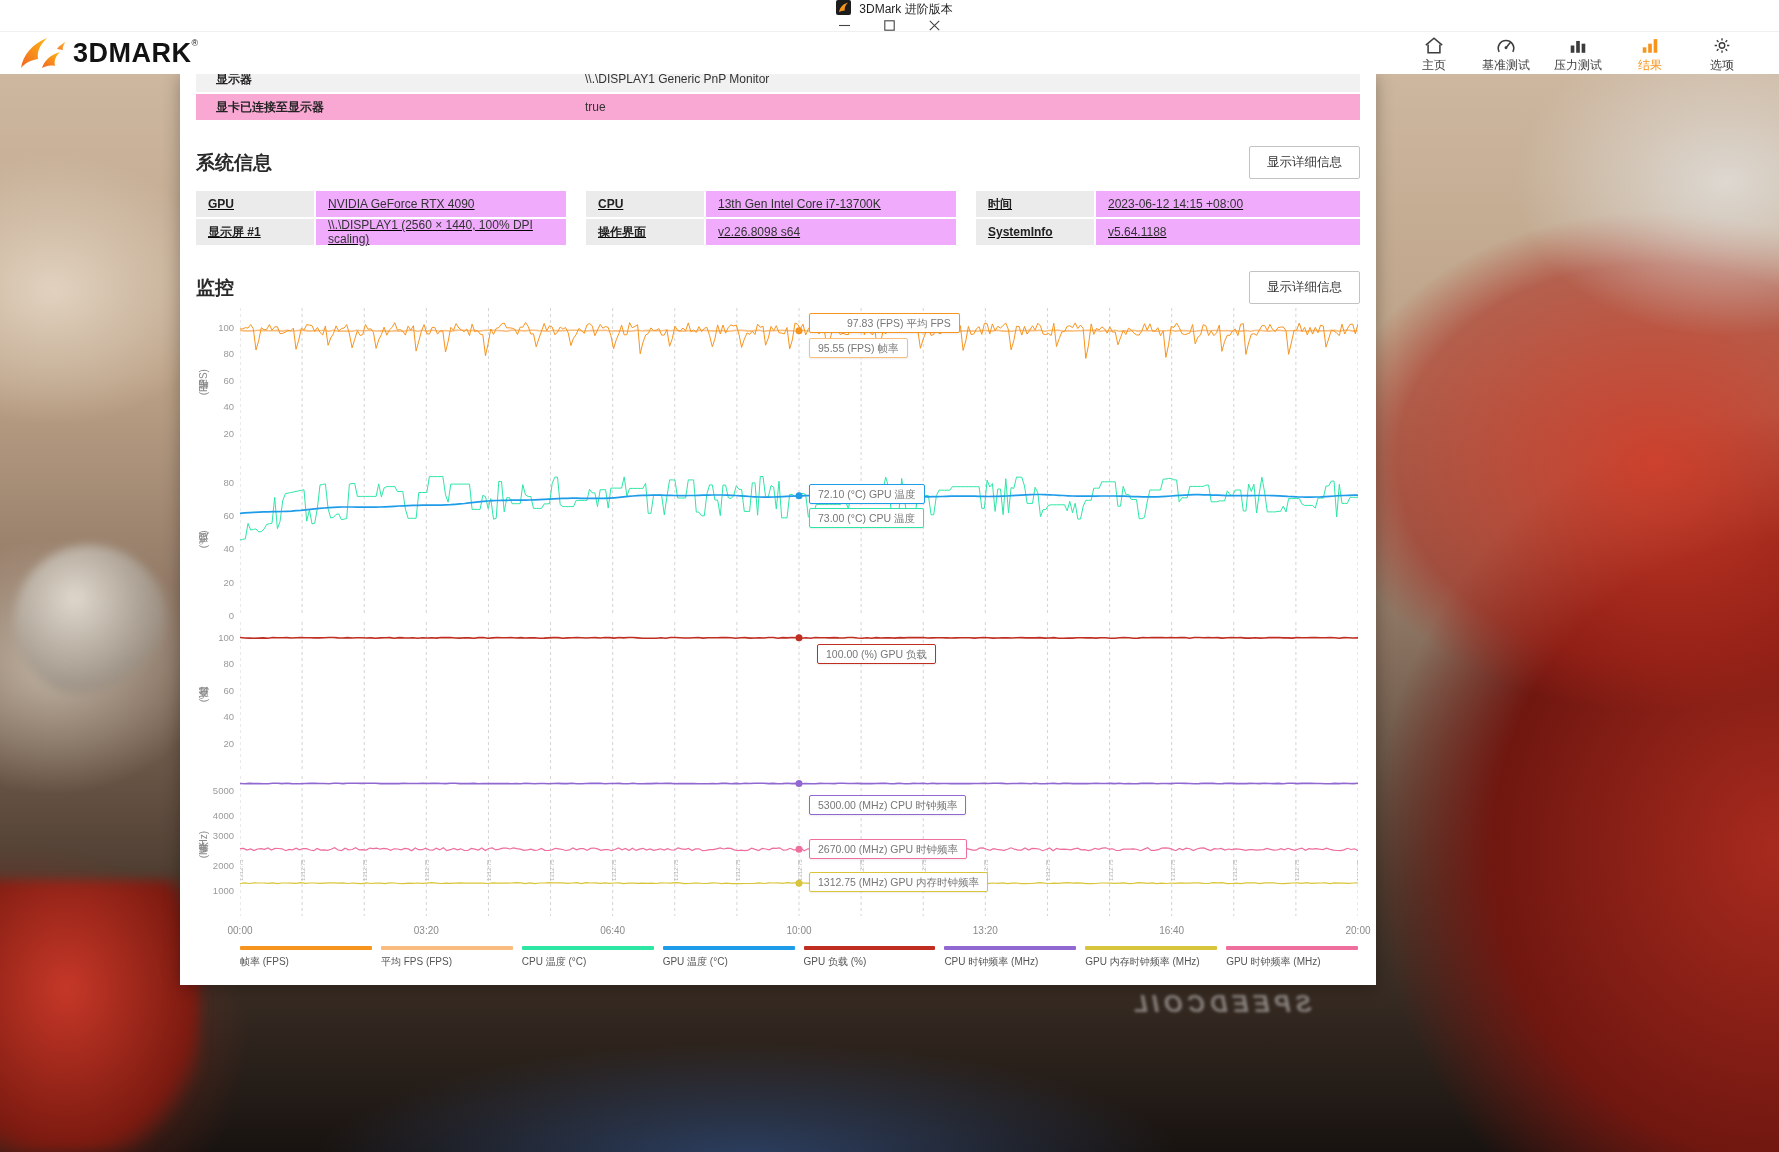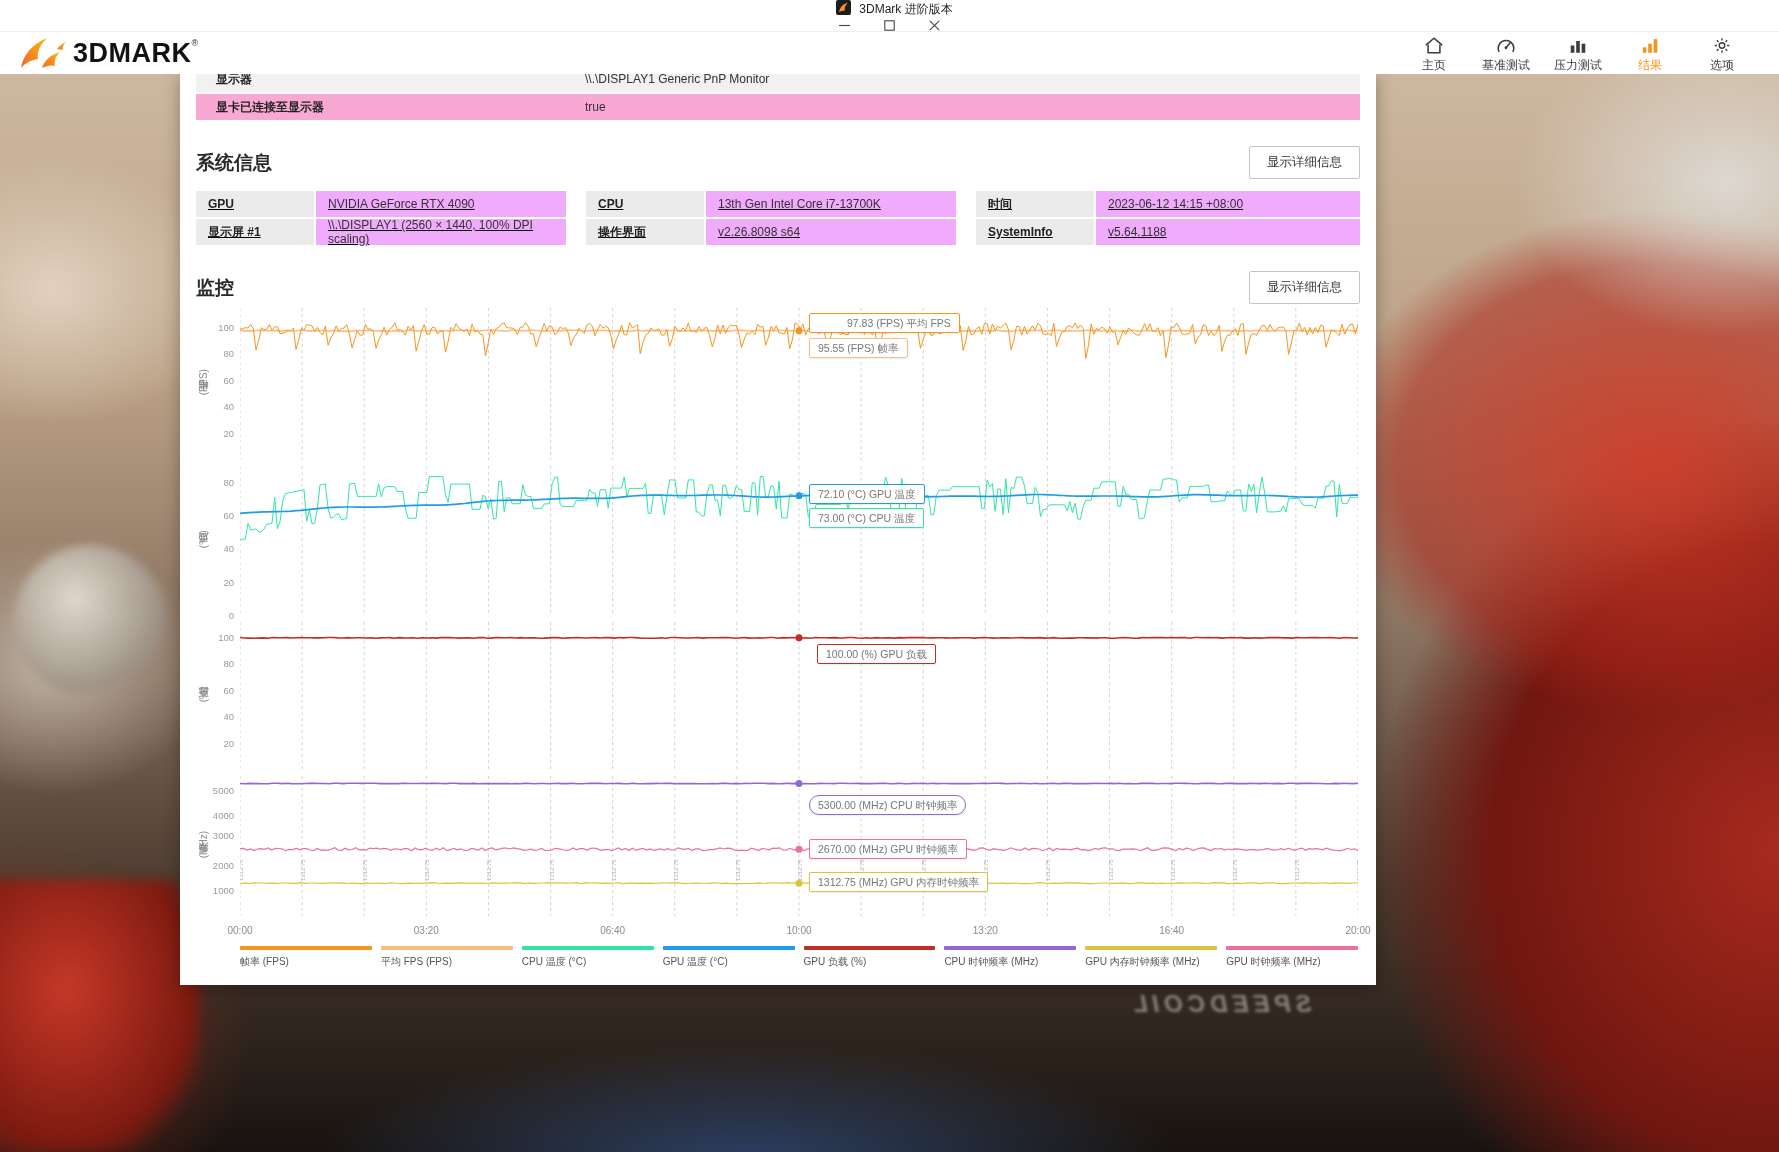--- a/index.html
+++ b/index.html
@@ -418,21 +418,21 @@
             <text x="996.7777777777778" y="105" class="microlabel" transform="rotate(-90 996.7777777777778 105)">1312.75</text>
             <text x="1058.888888888889" y="105" class="microlabel" transform="rotate(-90 1058.888888888889 105)">1312.75</text>
             <text x="1121" y="105" class="microlabel" transform="rotate(-90 1121 105)">1312.75</text>
             <polyline points="0.0,7.5 4.7,7.7 9.4,7.4 14.0,7.6 18.7,7.5 23.4,7.7 28.1,7.7 32.7,7.3 37.4,7.3 42.1,7.6 46.8,7.3 51.5,7.6 56.1,7.7 60.8,7.7 65.5,7.5 70.2,7.4 74.8,7.4 79.5,7.5 84.2,7.5 88.9,7.7 93.6,7.3 98.2,7.3 102.9,7.6 107.6,7.3 112.3,7.3 116.9,7.3 121.6,7.4 126.3,7.3 131.0,7.3 135.7,7.3 140.3,7.6 145.0,7.5 149.7,7.6 154.4,7.6 159.0,7.6 163.7,7.3 168.4,7.5 173.1,7.5 177.8,7.5 182.4,7.3 187.1,7.5 191.8,7.3 196.5,7.4 201.1,7.5 205.8,7.6 210.5,7.3 215.2,7.3 219.9,7.6 224.5,7.5 229.2,7.6 233.9,7.4 238.6,7.7 243.2,7.6 247.9,7.6 252.6,7.6 257.3,7.6 262.0,7.6 266.6,7.6 271.3,7.7 276.0,7.6 280.7,7.7 285.3,7.3 290.0,7.5 294.7,7.7 299.4,7.5 304.1,7.5 308.7,7.7 313.4,7.5 318.1,7.4 322.8,7.6 327.4,7.6 332.1,7.3 336.8,7.7 341.5,7.7 346.2,7.5 350.8,7.4 355.5,7.4 360.2,7.3 364.9,7.7 369.5,7.5 374.2,7.5 378.9,7.4 383.6,7.7 388.3,7.7 392.9,7.3 397.6,7.7 402.3,7.7 407.0,7.5 411.6,7.6 416.3,7.4 421.0,7.5 425.7,7.3 430.4,7.4 435.0,7.7 439.7,7.6 444.4,7.5 449.1,7.6 453.7,7.5 458.4,7.7 463.1,7.7 467.8,7.7 472.5,7.5 477.1,7.7 481.8,7.4 486.5,7.4 491.2,7.7 495.8,7.4 500.5,7.7 505.2,7.3 509.9,7.5 514.6,7.3 519.2,7.3 523.9,7.3 528.6,7.6 533.3,7.4 537.9,7.7 542.6,7.6 547.3,7.3 552.0,7.6 556.7,7.4 561.3,7.7 566.0,7.6 570.7,7.7 575.4,7.7 580.1,7.4 584.7,7.5 589.4,7.5 594.1,7.6 598.8,7.3 603.4,7.3 608.1,7.5 612.8,7.5 617.5,7.4 622.2,7.6 626.8,7.6 631.5,7.6 636.2,7.5 640.9,7.4 645.5,7.3 650.2,7.7 654.9,7.6 659.6,7.3 664.3,7.7 668.9,7.7 673.6,7.4 678.3,7.5 683.0,7.3 687.6,7.7 692.3,7.3 697.0,7.6 701.7,7.5 706.4,7.5 711.0,7.6 715.7,7.6 720.4,7.6 725.1,7.6 729.7,7.6 734.4,7.5 739.1,7.5 743.8,7.3 748.5,7.5 753.1,7.3 757.8,7.3 762.5,7.4 767.2,7.7 771.8,7.5 776.5,7.5 781.2,7.4 785.9,7.5 790.6,7.7 795.2,7.3 799.9,7.7 804.6,7.7 809.3,7.5 813.9,7.4 818.6,7.7 823.3,7.4 828.0,7.3 832.7,7.6 837.3,7.5 842.0,7.6 846.7,7.6 851.4,7.5 856.0,7.3 860.7,7.5 865.4,7.5 870.1,7.4 874.8,7.6 879.4,7.3 884.1,7.7 888.8,7.5 893.5,7.7 898.1,7.6 902.8,7.3 907.5,7.4 912.2,7.3 916.9,7.7 921.5,7.5 926.2,7.5 930.9,7.6 935.6,7.3 940.2,7.3 944.9,7.4 949.6,7.5 954.3,7.7 959.0,7.6 963.6,7.3 968.3,7.4 973.0,7.4 977.7,7.7 982.3,7.6 987.0,7.3 991.7,7.4 996.4,7.6 1001.1,7.6 1005.7,7.6 1010.4,7.4 1015.1,7.5 1019.8,7.6 1024.4,7.3 1029.1,7.5 1033.8,7.6 1038.5,7.4 1043.2,7.7 1047.8,7.3 1052.5,7.3 1057.2,7.6 1061.9,7.4 1066.5,7.3 1071.2,7.4 1075.9,7.5 1080.6,7.5 1085.3,7.7 1089.9,7.7 1094.6,7.4 1099.3,7.6 1104.0,7.3 1108.6,7.5 1113.3,7.6 1118.0,7.3" fill="none" stroke="#9168d1" stroke-width="1.6"></polyline>
             <polyline points="0.0,72.7 3.5,72.4 7.0,74.1 10.5,72.9 14.0,74.5 17.5,73.0 21.0,72.6 24.5,73.4 28.0,72.0 31.5,74.1 35.0,72.4 38.6,72.5 42.1,72.8 45.6,74.7 49.1,73.4 52.6,73.8 56.1,72.1 59.6,73.9 63.1,72.5 66.6,72.6 70.1,74.0 73.6,74.7 77.1,72.4 80.6,74.1 84.1,73.9 87.6,74.4 91.1,73.3 94.6,71.8 98.1,74.0 101.6,74.5 105.1,72.2 108.6,73.8 112.2,73.5 115.7,71.8 119.2,73.9 122.7,73.6 126.2,74.1 129.7,72.1 133.2,72.6 136.7,72.1 140.2,73.2 143.7,72.3 147.2,72.8 150.7,74.3 154.2,72.8 157.7,73.0 161.2,73.8 164.7,72.4 168.2,72.9 171.7,74.7 175.2,72.0 178.7,73.7 182.2,73.7 185.7,72.1 189.3,74.0 192.8,74.2 196.3,72.2 199.8,73.9 203.3,71.8 206.8,74.7 210.3,73.7 213.8,72.5 217.3,73.8 220.8,72.8 224.3,74.5 227.8,74.5 231.3,72.5 234.8,73.2 238.3,74.0 241.8,72.0 245.3,74.6 248.8,72.5 252.3,71.9 255.8,73.9 259.3,73.2 262.9,72.2 266.4,72.2 269.9,73.0 273.4,71.9 276.9,72.6 280.4,73.1 283.9,74.4 287.4,73.9 290.9,73.2 294.4,74.3 297.9,74.0 301.4,72.4 304.9,74.3 308.4,74.5 311.9,73.8 315.4,72.3 318.9,72.8 322.4,73.5 325.9,74.5 329.4,73.9 332.9,71.9 336.5,73.8 340.0,72.6 343.5,72.5 347.0,74.4 350.5,72.4 354.0,72.0 357.5,72.9 361.0,74.4 364.5,73.7 368.0,73.5 371.5,74.6 375.0,73.5 378.5,72.0 382.0,73.8 385.5,72.4 389.0,74.6 392.5,72.3 396.0,74.4 399.5,73.2 403.0,72.3 406.5,74.1 410.1,73.0 413.6,74.4 417.1,73.7 420.6,72.8 424.1,74.0 427.6,72.7 431.1,74.0 434.6,74.0 438.1,71.8 441.6,72.8 445.1,73.4 448.6,72.5 452.1,74.6 455.6,72.9 459.1,72.8 462.6,74.7 466.1,74.3 469.6,73.7 473.1,73.7 476.6,72.8 480.1,71.9 483.6,73.0 487.2,72.1 490.7,72.4 494.2,73.9 497.7,74.6 501.2,74.2 504.7,74.6 508.2,74.1 511.7,72.1 515.2,73.4 518.7,74.6 522.2,72.4 525.7,73.0 529.2,73.9 532.7,72.1 536.2,72.4 539.7,71.8 543.2,74.2 546.7,73.9 550.2,72.3 553.7,73.9 557.2,73.9 560.8,72.5 564.3,74.7 567.8,72.8 571.3,73.2 574.8,73.9 578.3,74.0 581.8,72.8 585.3,72.3 588.8,73.1 592.3,72.9 595.8,72.7 599.3,73.5 602.8,73.0 606.3,74.2 609.8,74.4 613.3,73.6 616.8,73.3 620.3,74.6 623.8,72.9 627.3,73.4 630.8,73.4 634.4,73.6 637.9,73.2 641.4,73.7 644.9,74.0 648.4,73.4 651.9,73.2 655.4,72.8 658.9,73.7 662.4,74.0 665.9,72.4 669.4,74.5 672.9,73.7 676.4,72.7 679.9,74.4 683.4,74.3 686.9,71.8 690.4,74.5 693.9,73.2 697.4,73.6 700.9,74.4 704.4,74.1 707.9,71.8 711.5,73.6 715.0,74.7 718.5,72.9 722.0,72.7 725.5,72.4 729.0,73.2 732.5,74.1 736.0,74.2 739.5,72.2 743.0,71.9 746.5,73.2 750.0,74.4 753.5,72.7 757.0,73.3 760.5,73.8 764.0,74.4 767.5,73.3 771.0,71.8 774.5,73.2 778.0,74.2 781.5,74.1 785.1,71.9 788.6,74.1 792.1,72.4 795.6,72.6 799.1,73.0 802.6,74.7 806.1,73.5 809.6,72.0 813.1,74.7 816.6,72.5 820.1,73.3 823.6,73.1 827.1,73.4 830.6,73.8 834.1,72.8 837.6,72.2 841.1,73.9 844.6,73.7 848.1,74.7 851.6,73.9 855.1,72.3 858.7,73.3 862.2,72.2 865.7,71.8 869.2,73.2 872.7,72.8 876.2,74.5 879.7,74.4 883.2,73.2 886.7,73.2 890.2,73.2 893.7,72.9 897.2,73.5 900.7,74.7 904.2,73.1 907.7,71.8 911.2,74.4 914.7,74.3 918.2,73.7 921.7,72.1 925.2,71.9 928.7,72.1 932.3,73.4 935.8,74.7 939.3,72.5 942.8,73.8 946.3,72.1 949.8,72.7 953.3,74.6 956.8,73.0 960.3,72.2 963.8,71.9 967.3,73.4 970.8,74.6 974.3,72.7 977.8,73.0 981.3,72.4 984.8,74.1 988.3,73.0 991.8,73.6 995.3,72.9 998.8,73.1 1002.3,73.6 1005.8,74.3 1009.4,73.6 1012.9,73.6 1016.4,74.2 1019.9,73.8 1023.4,73.6 1026.9,72.4 1030.4,73.4 1033.9,74.1 1037.4,74.0 1040.9,72.7 1044.4,73.9 1047.9,72.3 1051.4,73.4 1054.9,74.4 1058.4,73.0 1061.9,72.1 1065.4,74.3 1068.9,72.6 1072.4,73.1 1075.9,72.6 1079.4,73.2 1083.0,73.6 1086.5,72.2 1090.0,73.3 1093.5,74.1 1097.0,74.5 1100.5,74.7 1104.0,73.9 1107.5,72.3 1111.0,73.5 1114.5,72.8 1118.0,74.7" fill="none" stroke="#ee6e9e" stroke-width="1.2"></polyline>
             <polyline points="0.0,107.5 4.7,106.8 9.4,107.5 14.0,106.9 18.7,107.0 23.4,107.0 28.1,107.4 32.7,106.8 37.4,107.6 42.1,107.0 46.8,107.0 51.5,107.1 56.1,107.4 60.8,106.7 65.5,107.4 70.2,107.0 74.8,107.0 79.5,107.3 84.2,107.1 88.9,106.8 93.6,106.8 98.2,107.2 102.9,106.8 107.6,107.5 112.3,107.0 116.9,107.3 121.6,107.6 126.3,106.8 131.0,107.5 135.7,107.2 140.3,107.2 145.0,107.6 149.7,106.8 154.4,107.0 159.0,107.5 163.7,107.6 168.4,107.2 173.1,107.4 177.8,107.0 182.4,107.4 187.1,107.1 191.8,106.7 196.5,107.1 201.1,107.5 205.8,107.2 210.5,107.4 215.2,107.1 219.9,106.9 224.5,107.1 229.2,107.1 233.9,107.1 238.6,107.0 243.2,107.2 247.9,107.5 252.6,106.8 257.3,107.1 262.0,107.0 266.6,107.1 271.3,107.0 276.0,106.7 280.7,106.8 285.3,107.7 290.0,106.9 294.7,107.6 299.4,107.0 304.1,107.0 308.7,106.7 313.4,106.9 318.1,106.8 322.8,106.9 327.4,107.4 332.1,107.0 336.8,106.7 341.5,107.6 346.2,106.7 350.8,107.0 355.5,106.9 360.2,107.3 364.9,106.9 369.5,107.4 374.2,107.0 378.9,106.8 383.6,107.6 388.3,107.1 392.9,107.1 397.6,107.4 402.3,107.1 407.0,107.4 411.6,107.2 416.3,107.5 421.0,106.9 425.7,107.0 430.4,107.1 435.0,106.7 439.7,106.8 444.4,107.6 449.1,107.5 453.7,107.1 458.4,107.0 463.1,107.5 467.8,107.4 472.5,106.8 477.1,107.0 481.8,107.7 486.5,107.2 491.2,107.6 495.8,107.5 500.5,107.6 505.2,107.5 509.9,107.5 514.6,107.4 519.2,106.9 523.9,107.5 528.6,106.8 533.3,107.0 537.9,106.8 542.6,107.3 547.3,106.7 552.0,107.1 556.7,106.7 561.3,106.9 566.0,107.2 570.7,107.4 575.4,106.8 580.1,106.7 584.7,107.6 589.4,107.3 594.1,107.3 598.8,106.8 603.4,107.2 608.1,107.3 612.8,106.9 617.5,106.9 622.2,107.1 626.8,106.9 631.5,107.6 636.2,107.7 640.9,106.7 645.5,106.8 650.2,106.8 654.9,106.9 659.6,106.8 664.3,106.9 668.9,106.8 673.6,107.3 678.3,107.2 683.0,106.9 687.6,107.5 692.3,107.3 697.0,107.1 701.7,107.2 706.4,106.8 711.0,107.6 715.7,107.2 720.4,107.6 725.1,107.0 729.7,107.3 734.4,107.0 739.1,107.1 743.8,107.5 748.5,107.4 753.1,107.0 757.8,107.4 762.5,106.8 767.2,107.6 771.8,107.1 776.5,107.0 781.2,107.7 785.9,107.6 790.6,107.5 795.2,107.2 799.9,106.7 804.6,107.2 809.3,107.5 813.9,107.2 818.6,107.4 823.3,106.9 828.0,106.7 832.7,107.2 837.3,106.8 842.0,107.1 846.7,107.6 851.4,107.6 856.0,107.5 860.7,107.0 865.4,107.0 870.1,107.1 874.8,107.3 879.4,107.1 884.1,106.9 888.8,107.6 893.5,107.4 898.1,106.7 902.8,106.8 907.5,107.4 912.2,106.9 916.9,107.6 921.5,107.1 926.2,107.5 930.9,107.0 935.6,107.4 940.2,106.9 944.9,107.2 949.6,107.2 954.3,106.8 959.0,106.9 963.6,107.4 968.3,107.5 973.0,106.7 977.7,106.9 982.3,106.7 987.0,107.6 991.7,107.5 996.4,107.1 1001.1,107.6 1005.7,106.8 1010.4,106.9 1015.1,106.9 1019.8,107.6 1024.4,106.8 1029.1,106.9 1033.8,106.8 1038.5,107.5 1043.2,107.6 1047.8,107.3 1052.5,107.0 1057.2,106.9 1061.9,107.4 1066.5,106.7 1071.2,107.4 1075.9,107.1 1080.6,107.0 1085.3,106.9 1089.9,107.6 1094.6,106.9 1099.3,107.2 1104.0,107.2 1108.6,107.3 1113.3,107.0 1118.0,106.9" fill="none" stroke="#d9c53b" stroke-width="1.2"></polyline>
             <circle cx="559" cy="7.500000000000004" r="3.5" fill="#9168d1"></circle>
             <circle cx="559" cy="73.24999999999999" r="3.5" fill="#ee6e9e"></circle>
             <circle cx="559" cy="107.18124999999999" r="3.5" fill="#d9c53b"></circle>
           </svg>
-          <div class="anno" style="border-color: rgb(145, 104, 209); left: 569px; top: 18.75px; border-radius: 10px;">5300.00 (MHz) CPU 时钟频率</div>
+          <div class="anno" style="border-color: rgb(145, 104, 209); left: 569px; top: 18.75px;">5300.00 (MHz) CPU 时钟频率</div>
           <div class="anno" style="border-color: rgb(238, 110, 158); left: 569px; top: 63px;">2670.00 (MHz) GPU 时钟频率</div>
           <div class="anno" style="border-color: rgb(217, 197, 59); left: 569px; top: 95.5px;">1312.75 (MHz) GPU 内存时钟频率</div>
         </div>
     </div>
   </div>
 
   <div class="xaxis-row">
     <div class="gutter"></div>
     <div class="xlabels" id="xlabels">
         <div class="xlabel" style="left: 0px;">00:00</div>

